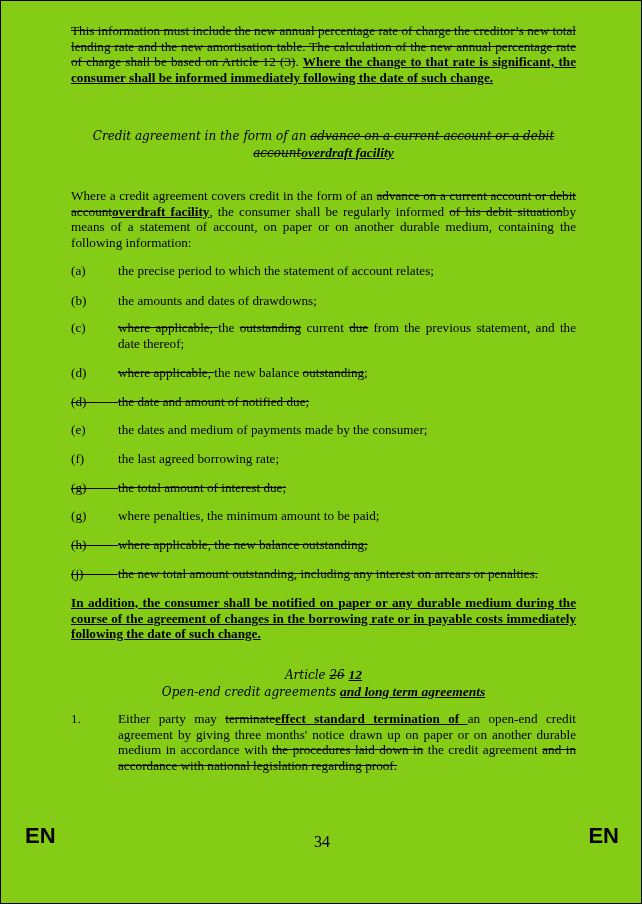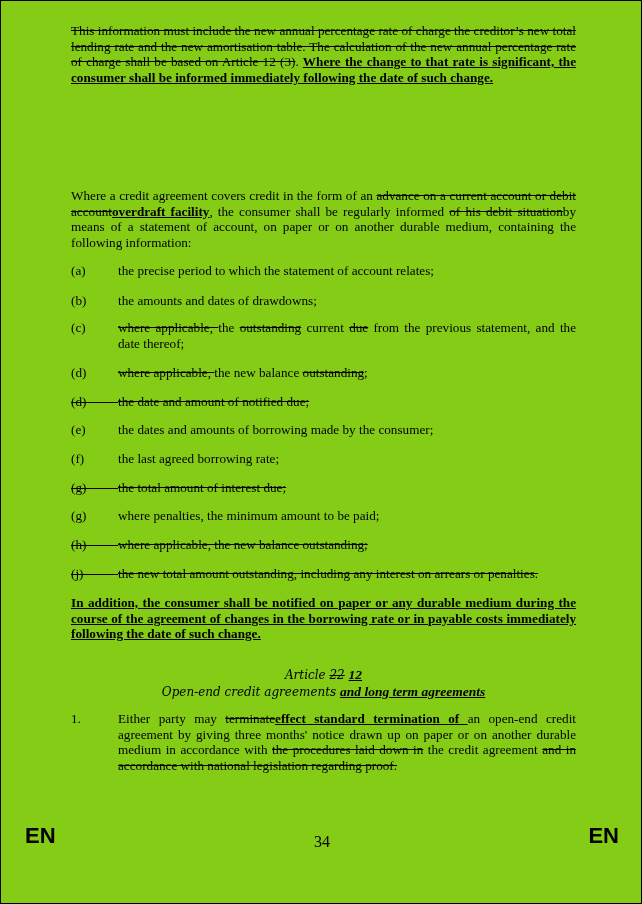--- a/index.html
+++ b/index.html
@@ -25,20 +25,23 @@
 </head>
 <body>
 
 <div class="page">
 
   <div class="txt" style="top:22px;">
     <span class="del">This information must include the new annual percentage rate of charge the creditor’s new total lending rate and the new amortisation table. The calculation of the new annual percentage rate of charge shall be based on Article 12 (3)</span><span>. </span><span class="ins">Where the change to that rate is significant, the consumer shall be informed immediately following the date of such change.</span>
   </div>
 
   <div class="art-heading" style="top:128px;">
+    <div>
+      <span>Credit agreement in the form of an </span><span class="del">advance on a current account or a debit account</span><span class="ins">overdraft facility</span>
+    </div>
   </div>
 
   <div class="txt" style="top:187px;">
     <span>Where a credit agreement covers credit in the form of an </span><span class="del">advance on a current account or debit account</span><span class="ins">overdraft facility</span><span>, the consumer shall be regularly informed </span><span class="del">of his debit situation</span><span>by means of a statement of account, on paper or on another durable medium, containing the following information:</span>
   </div>
 
   <div class="list-row" style="top:262px;">
     <span class="lbl">(a)</span>
     <span class="body">the precise period to which the statement of account relates;</span>
   </div>
@@ -59,21 +62,21 @@
   </div>
 
   <div class="list-row deleted" style="top:393px;">
     <span class="strike-line"></span>
     <span class="lbl">(d)</span>
     <span class="body">the date and amount of notified due;</span>
   </div>
 
   <div class="list-row" style="top:421px;">
     <span class="lbl">(e)</span>
-    <span class="body">the dates and amounts of borrowing made by the consumer;</span>
+    <span class="body">the dates and medium of payments made by the consumer;</span>
   </div>
 
   <div class="list-row" style="top:450px;">
     <span class="lbl">(f)</span>
     <span class="body">the last agreed borrowing rate;</span>
   </div>
 
   <div class="list-row deleted" style="top:479px;">
     <span class="strike-line"></span>
     <span class="lbl">(g)</span>
@@ -94,21 +97,21 @@
   <div class="list-row deleted" style="top:565px;">
     <span class="strike-line"></span>
     <span class="lbl">(j)</span>
     <span class="body">the new total amount outstanding, including any interest on arrears or penalties.</span>
   </div>
 
   <div class="txt ins" style="top:594px;">In addition, the consumer shall be notified on paper or any durable medium during the course of the agreement of changes in the borrowing rate or in payable costs immediately following the date of such change.</div>
 
   <div class="art-heading" style="top:666px;">
     <div>
-      <span>Article </span><span class="del">22</span> <span class="ins">12</span>
+      <span>Article </span><span class="del">26</span> <span class="ins">12</span>
     </div>
     <div>
       <span>Open-end credit agreements </span><span class="ins">and long term agreements</span>
     </div>
   </div>
 
   <div class="list-row" style="top:710px;">
     <span class="lbl">1.</span>
     <span class="body"><span>Either party may </span><span class="del">terminate</span><span class="ins">effect standard termination of </span><span>an open-end credit agreement by giving three months' notice drawn up on paper or on another durable medium in accordance with </span><span class="del">the procedures laid down in</span><span> the credit agreement </span><span class="del">and in accordance with national legislation regarding proof.</span></span>
   </div>

